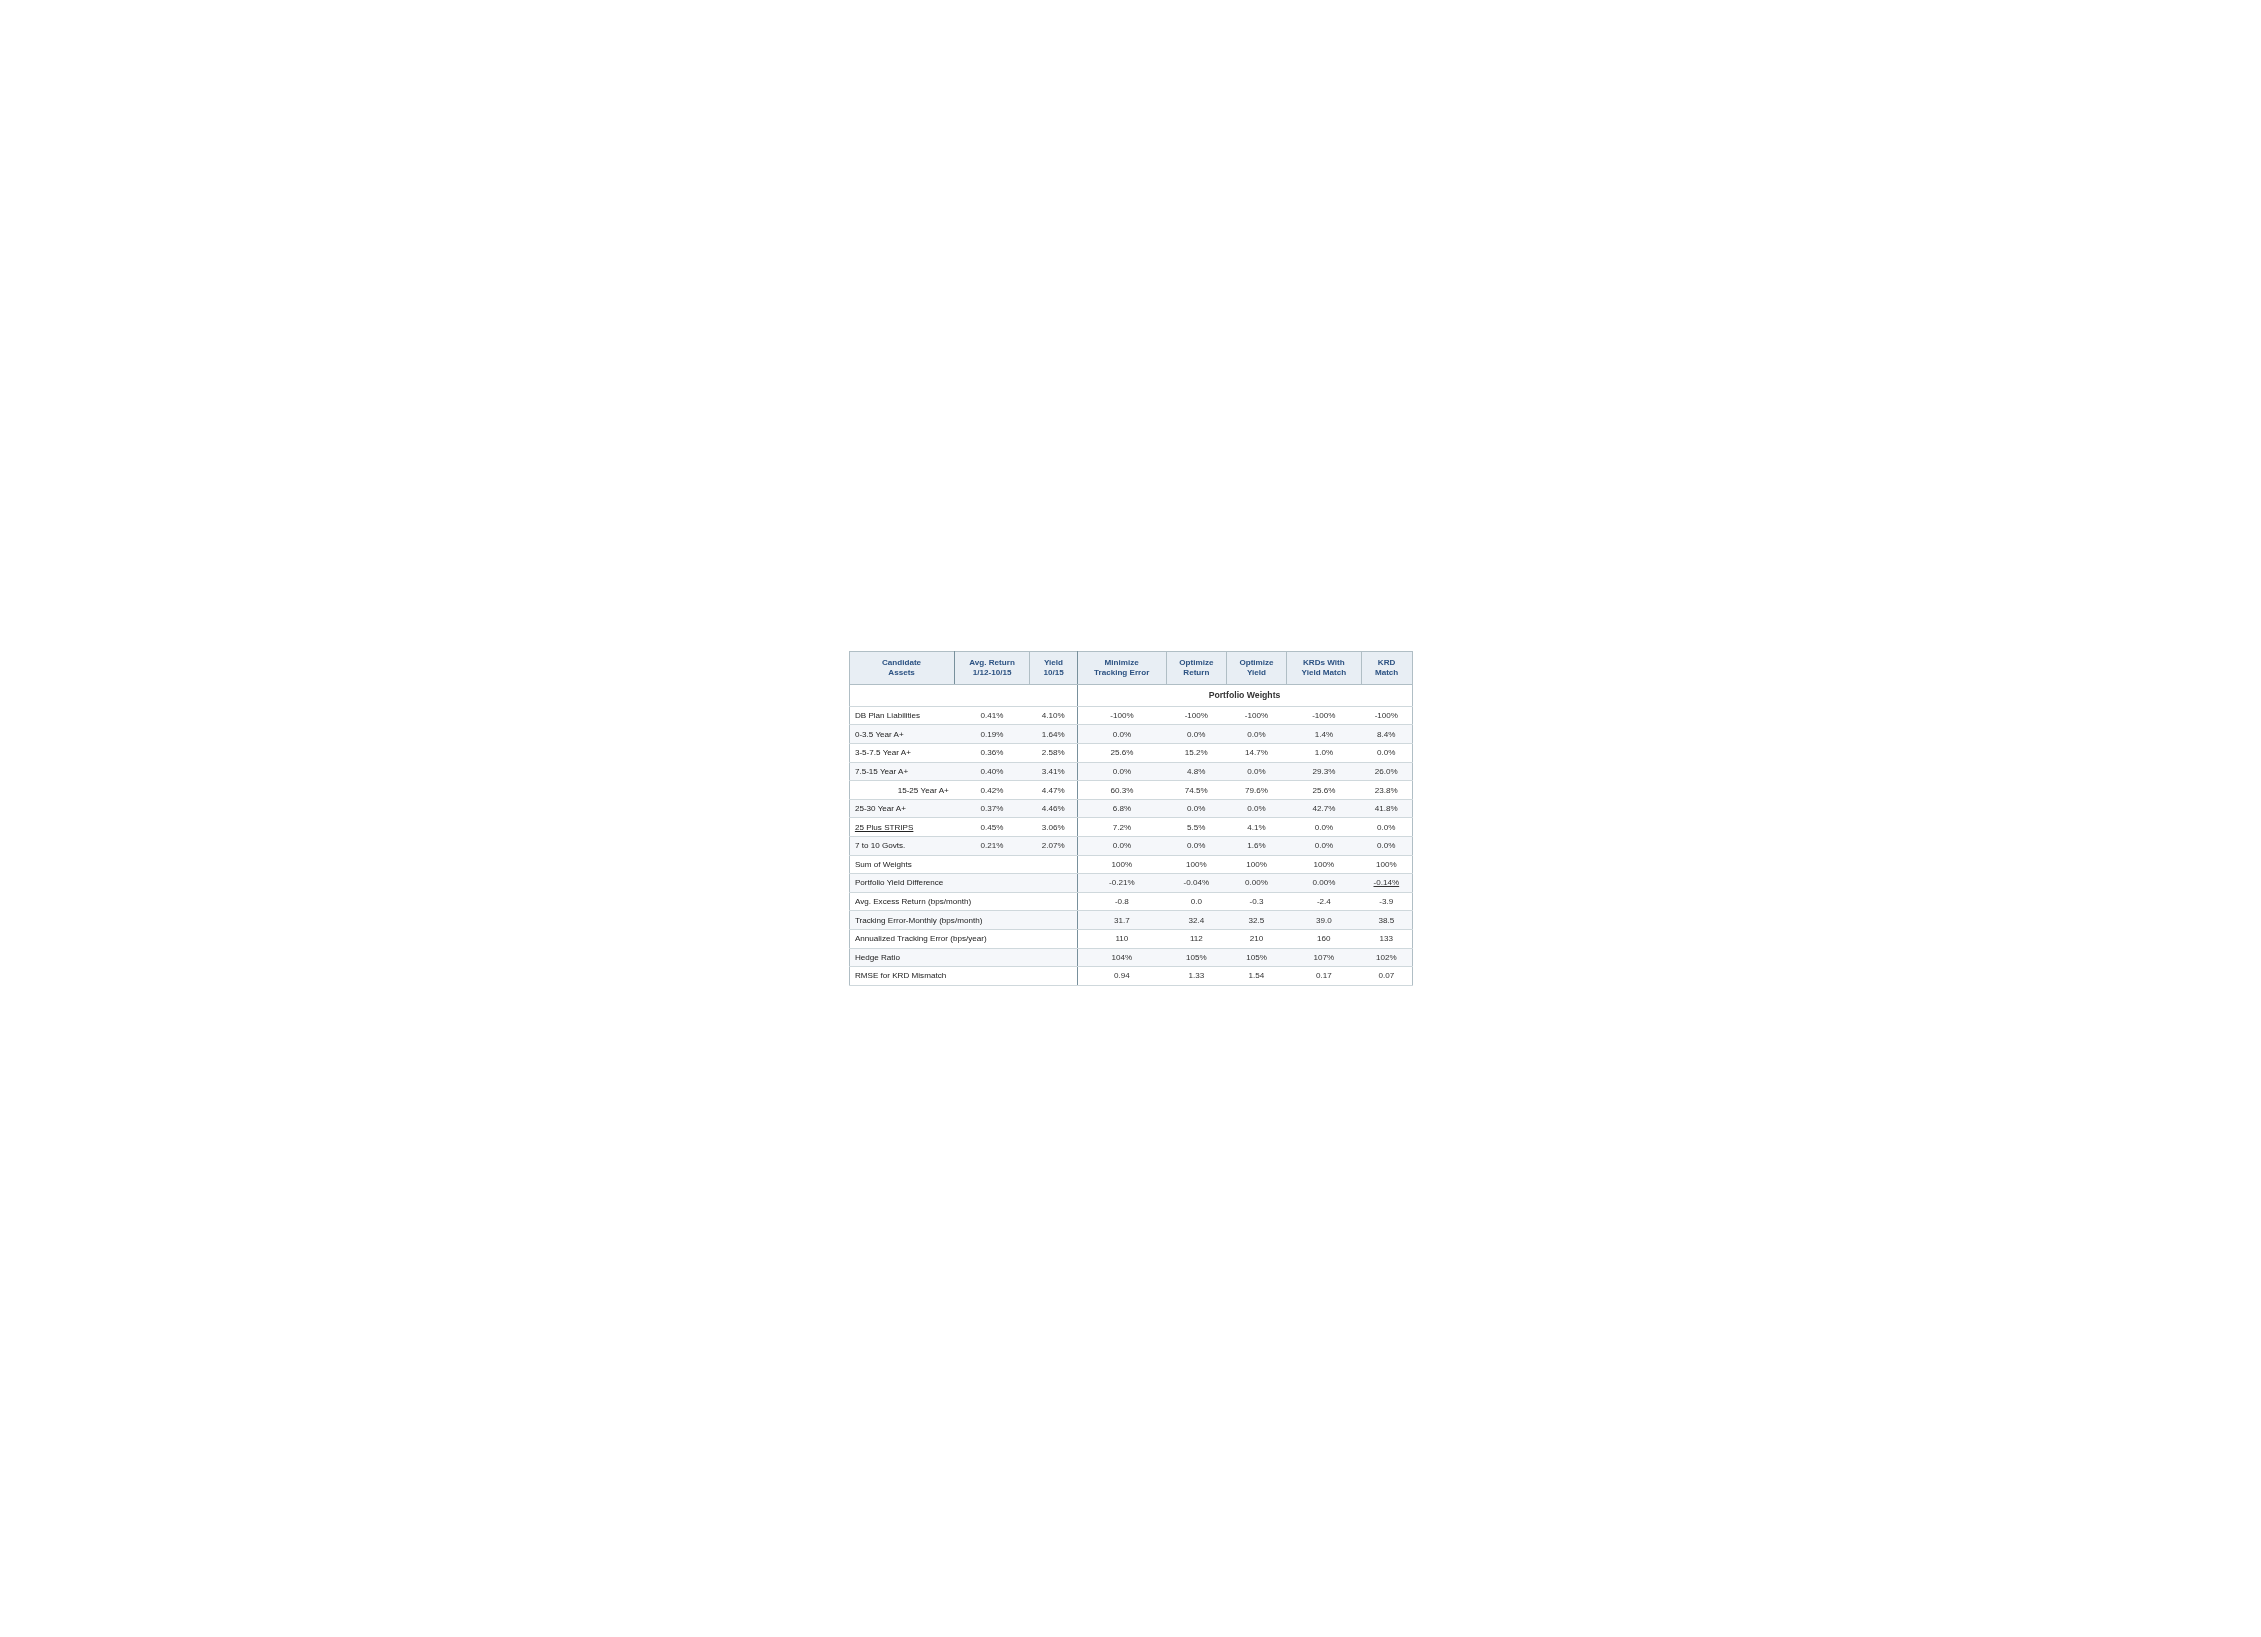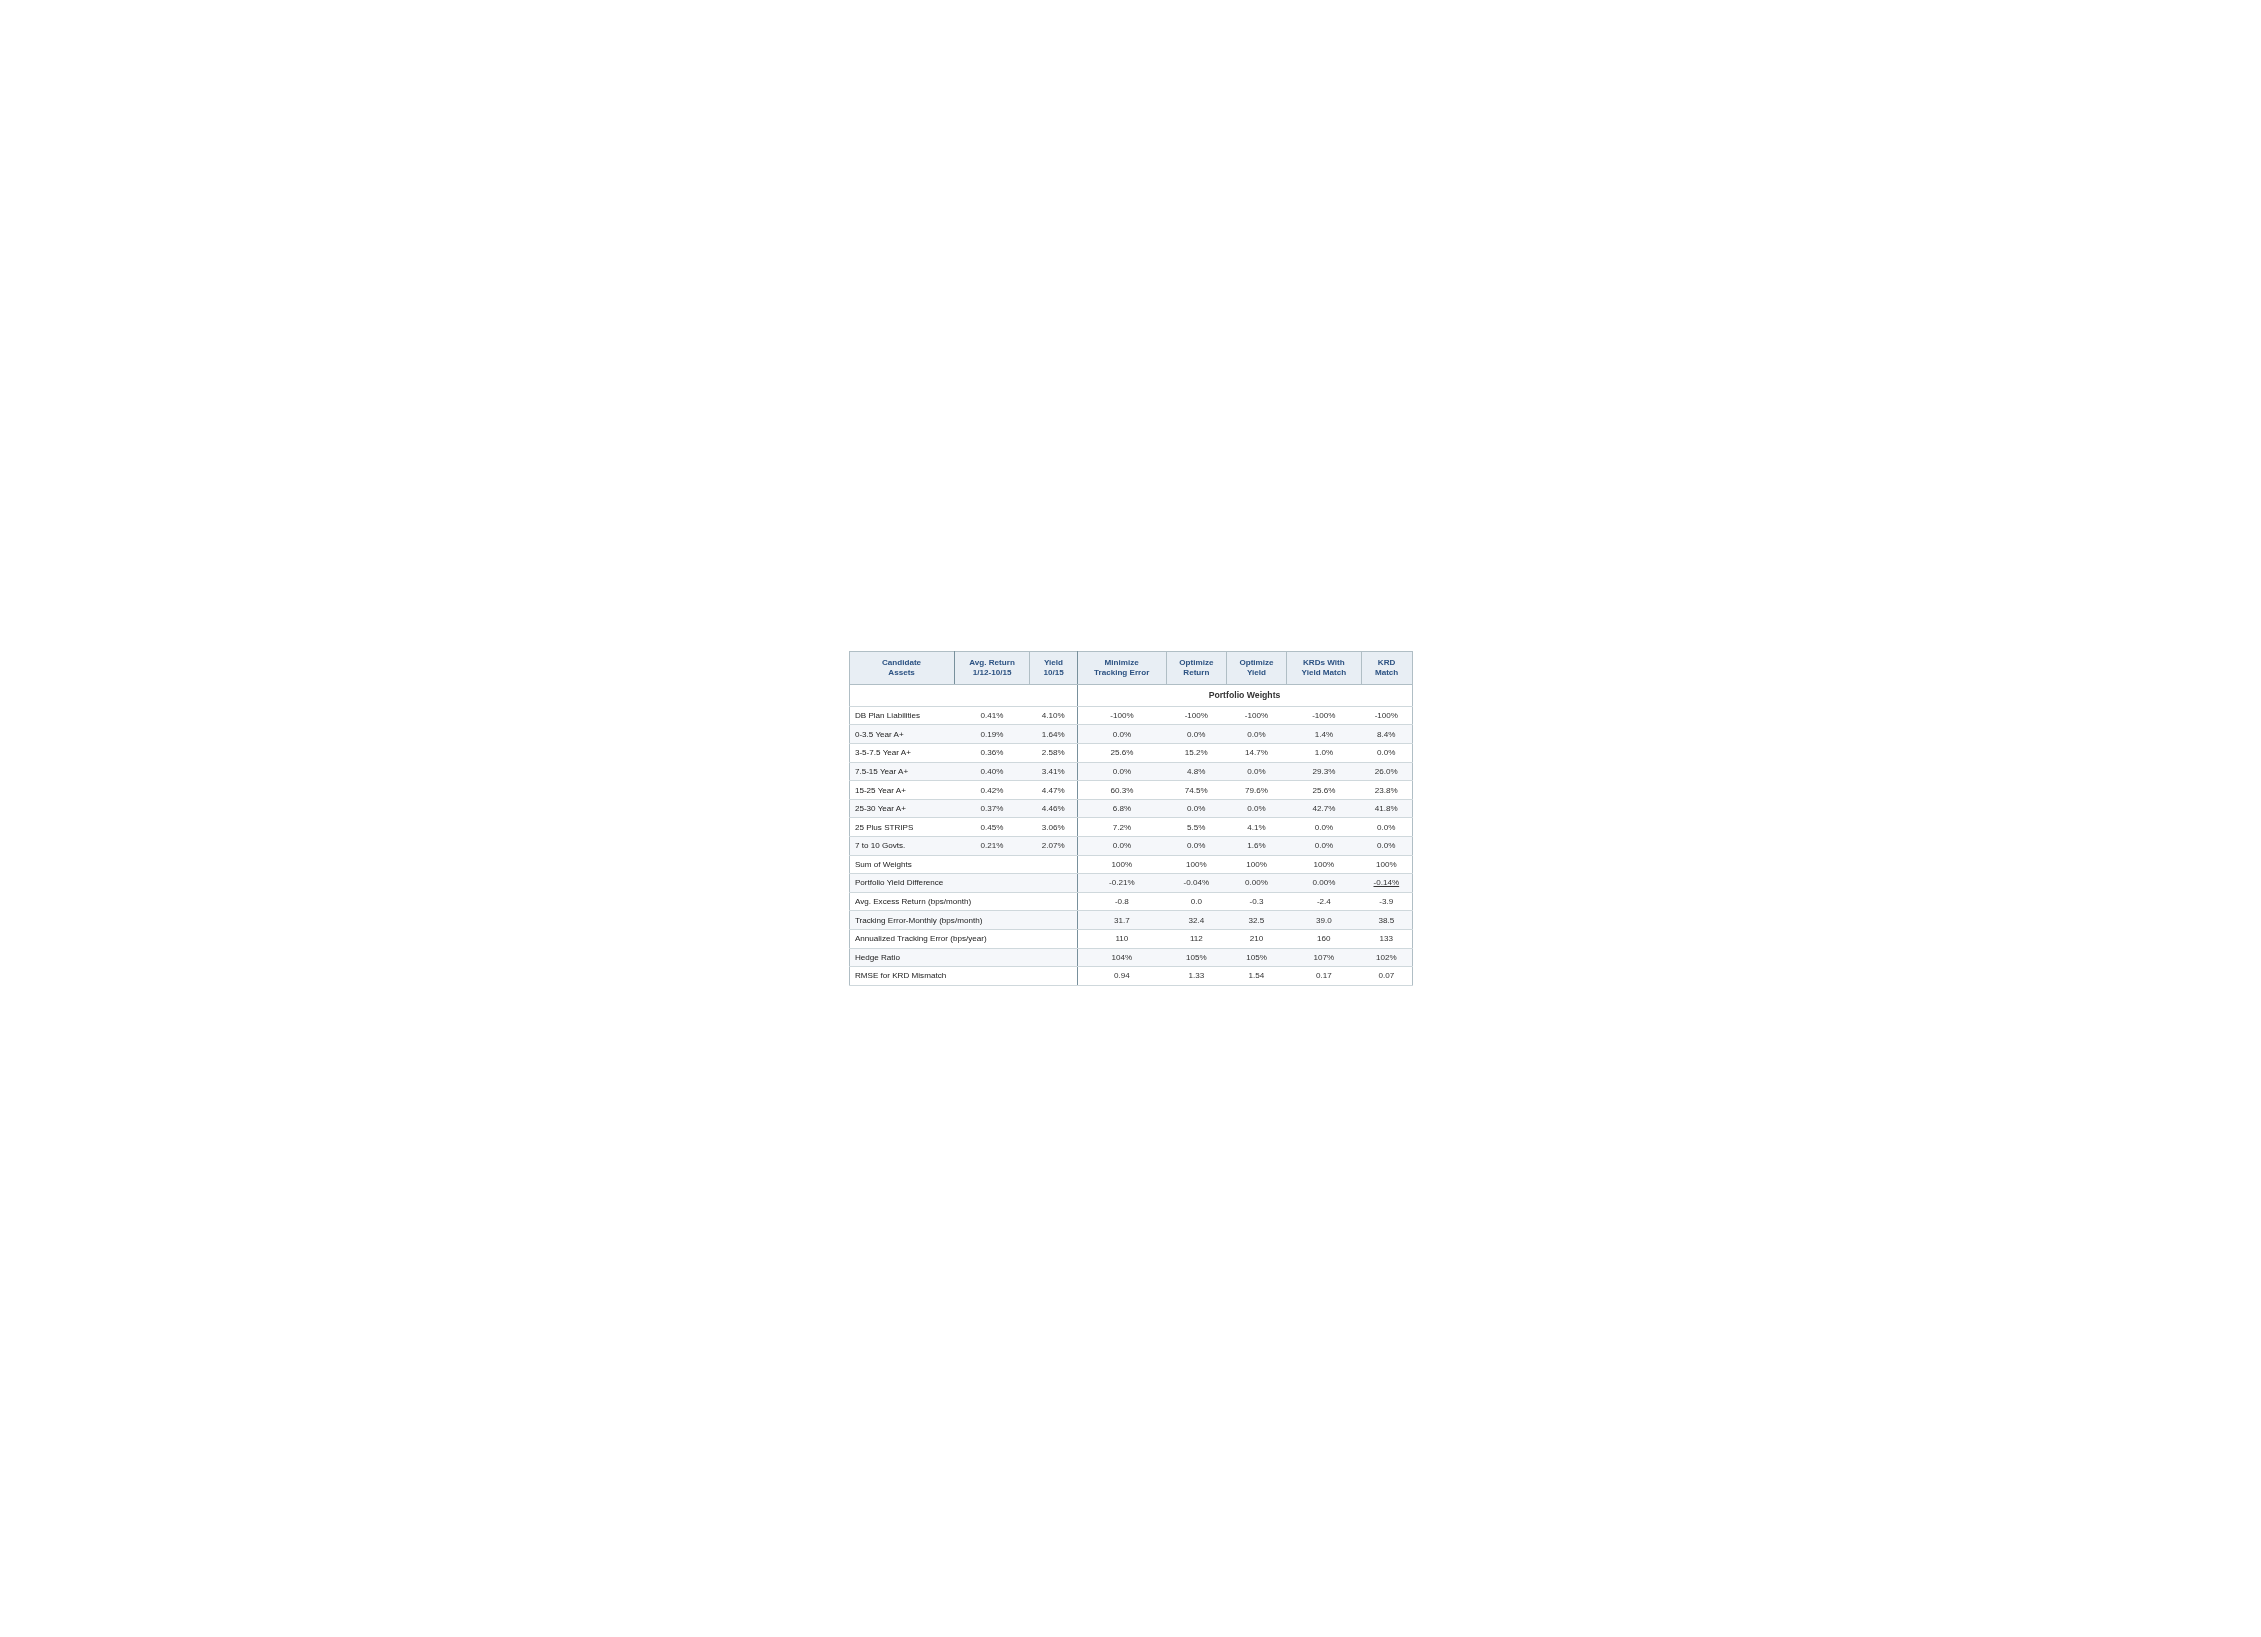--- a/index.html
+++ b/index.html
@@ -178,21 +178,21 @@
         <td class="num">0.40%</td>
         <td class="num divider-left">3.41%</td>
         <td class="num">0.0%</td>
         <td class="num">4.8%</td>
         <td class="num">0.0%</td>
         <td class="num">29.3%</td>
         <td class="num" style="border-right:0.5px solid #b0bec5;">26.0%</td>
       </tr>
 
       <tr class="data-row" style="background:#ffffff;">
-        <td style="border-left:0.5px solid #b0bec5;">15-25 Year A+</td>
+        <td style="border-left:0.5px solid #b0bec5;text-align:right;">15-25 Year A+</td>
         <td class="num">0.42%</td>
         <td class="num divider-left">4.47%</td>
         <td class="num">60.3%</td>
         <td class="num">74.5%</td>
         <td class="num">79.6%</td>
         <td class="num">25.6%</td>
         <td class="num" style="border-right:0.5px solid #b0bec5;">23.8%</td>
       </tr>
 
       <tr class="data-row" style="background:#f5f7fa;">
@@ -200,21 +200,21 @@
         <td class="num">0.37%</td>
         <td class="num divider-left">4.46%</td>
         <td class="num">6.8%</td>
         <td class="num">0.0%</td>
         <td class="num">0.0%</td>
         <td class="num">42.7%</td>
         <td class="num" style="border-right:0.5px solid #b0bec5;">41.8%</td>
       </tr>
 
       <tr class="data-row" style="background:#ffffff;">
-        <td style="border-left:0.5px solid #b0bec5;">25 Plus STRIPS</td>
+        <td style="border-left:0.5px solid #b0bec5;text-decoration:underline;">25 Plus STRIPS</td>
         <td class="num">0.45%</td>
         <td class="num divider-left">3.06%</td>
         <td class="num">7.2%</td>
         <td class="num">5.5%</td>
         <td class="num">4.1%</td>
         <td class="num">0.0%</td>
         <td class="num" style="border-right:0.5px solid #b0bec5;">0.0%</td>
       </tr>
 
       <tr class="data-row" style="background:#f5f7fa;padding-left:44px;">

